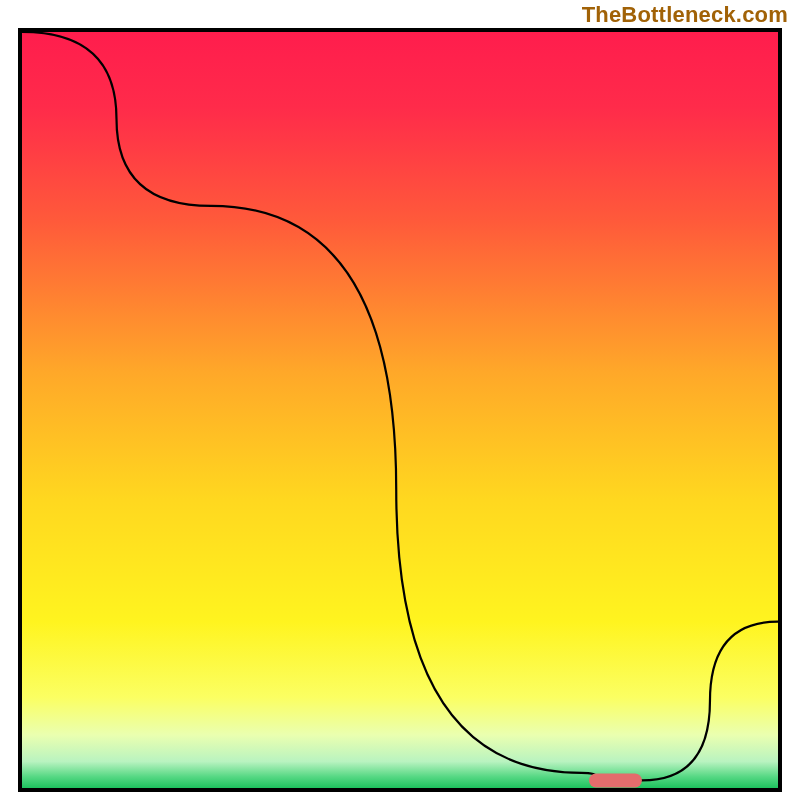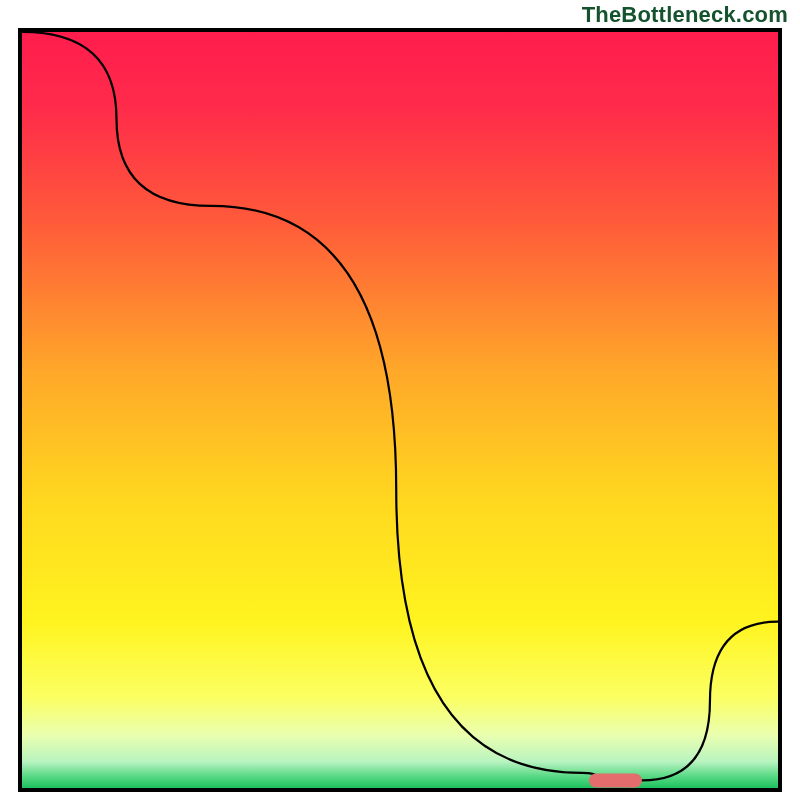--- a/index.html
+++ b/index.html
@@ -14,21 +14,21 @@
     position: relative;
     width: 800px;
     height: 800px;
   }
   .watermark {
     position: absolute;
     top: 2px;
     right: 12px;
     font-size: 22px;
     font-weight: 600;
-    color: #14532d;
+    color: #a16207;
     letter-spacing: 0.2px;
   }
   .chart-box {
     position: absolute;
     left: 18px;
     top: 28px;
     width: 764px;
     height: 764px;
     border: 4px solid #000;
     box-sizing: border-box;

